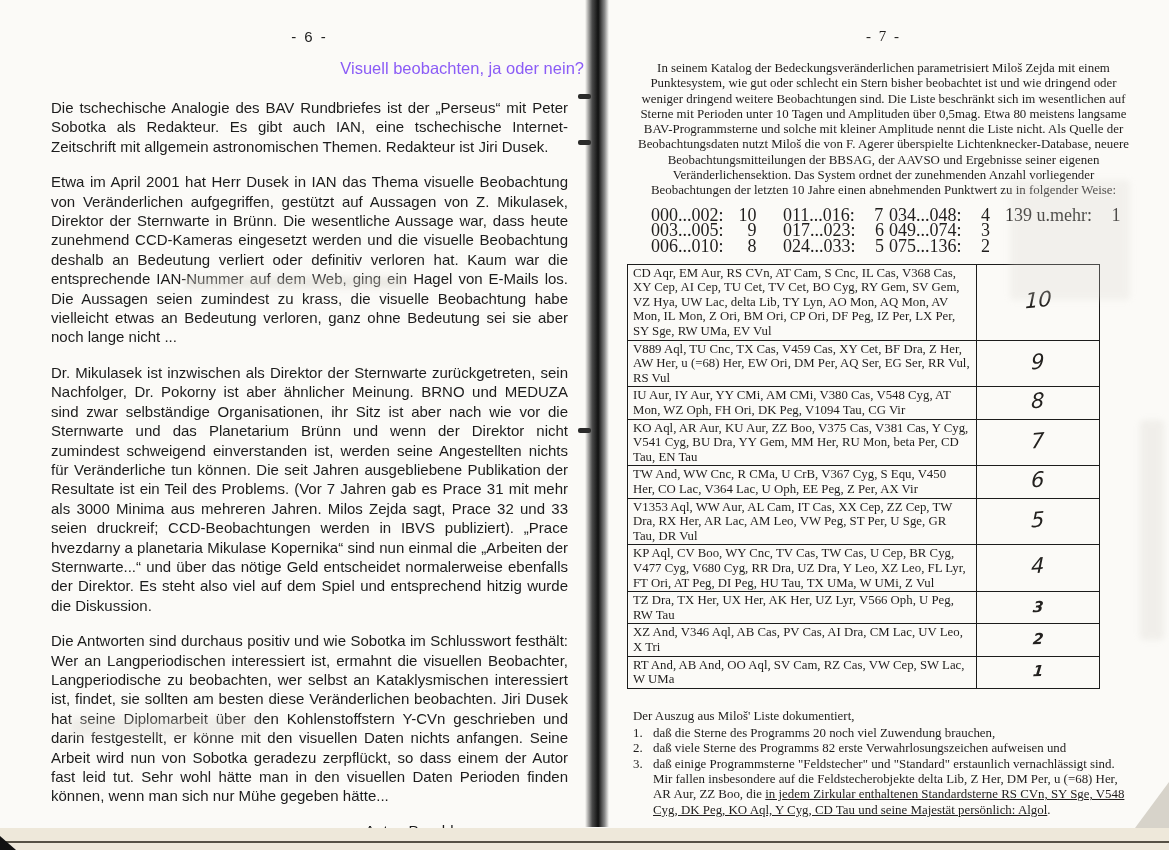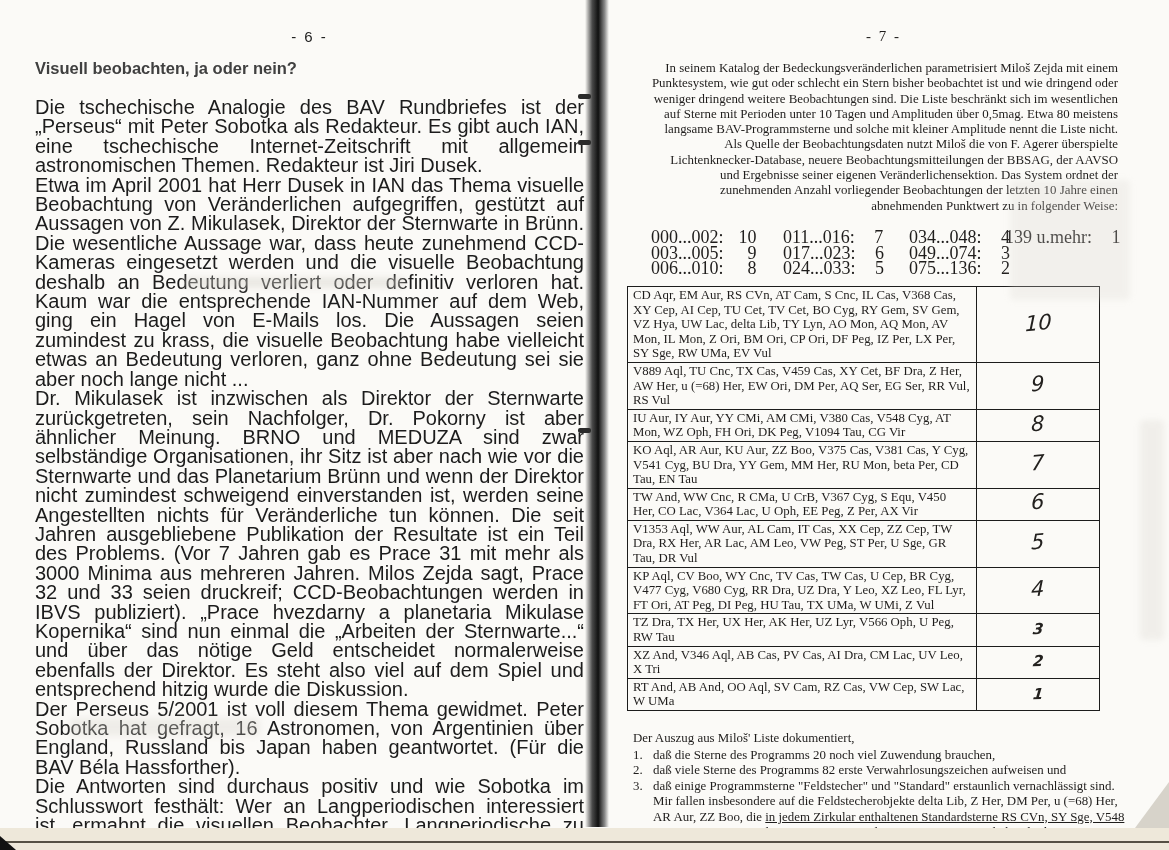--- a/index.html
+++ b/index.html
@@ -5,32 +5,32 @@
   html,body{margin:0;padding:0;}
   body{
     width:1169px;height:850px;position:relative;overflow:hidden;
     background:#fbfaf7;
     font-family:"Liberation Sans",sans-serif;
     color:#1b1b1b;
   }
   
   .page-left{position:absolute;left:35px;top:28px;width:549px;}
   .page-left .pnum{text-align:center;font-size:15px;letter-spacing:2px;margin-bottom:14px;color:#222;}
-  .page-left h1{font-size:16.5px;text-align:left;margin:0 0 20px 0;font-weight:bold;color:#404040;}
-  .page-left p{margin:0;font-size:20px;line-height:19.4px;text-align:justify;color:#1c1c1c;}
+  .page-left h1{font-size:16.5px;text-align:right;margin:0 0 20px 0;font-weight:normal;color:#8b5cf6;}
+  .page-left p{margin:16px;font-size:15px;line-height:19.4px;text-align:justify;color:#1c1c1c;}
   .sig{font-size:15px;margin-top:1px;text-align:right;padding-right:118px;}
   
   .gutter{position:absolute;left:585px;top:0;width:24px;height:827px;
     background:linear-gradient(to right,rgba(120,120,120,0) 0%,#4a4a4a 30%,#101010 55%,#8a8a8a 82%,rgba(255,255,255,0) 100%);}
   .staple{position:absolute;width:13px;height:5px;background:#2a2a2a;border-radius:2px;left:578px;}
   
   .page-right{position:absolute;left:633px;top:28px;width:501px;font-family:"Liberation Serif",serif;color:#1f1d1c;}
   .page-right .pnum{text-align:center;font-size:15px;letter-spacing:2px;margin-bottom:16px;font-family:"Liberation Serif",serif;}
   .page-right h2{font-size:15.5px;text-align:center;font-weight:normal;margin:0 0 16px 0;text-decoration:underline;letter-spacing:.4px;}
-  .page-right .intro{font-size:12.9px;line-height:15.3px;margin:16px;text-align:right;}
+  .page-right .intro{font-size:12.9px;line-height:15.3px;margin:4px;text-align:center;}
   .points{position:relative;height:50px;margin:9px 0 6px 0;font-size:18px;}
   .pg-col{position:absolute;top:0;}
   .pg-row{display:flex;line-height:15.6px;}
   .pg-row .rng{display:inline-block;}
   .pg-row .val{display:inline-block;min-width:24px;text-align:right;}
   .note{font-size:12.9px;line-height:15.6px;margin:4px 0 10px 0;}
   table.stars{border-collapse:collapse;width:473px;margin-left:-6px;}
   table.stars td{border:1.6px solid #1c1c1c;font-size:12.8px;line-height:14.6px;padding:1px 5px;vertical-align:middle;}
   table.stars td.pts{width:112px;text-align:center;}
   .hand{display:inline-block;font-family:"DejaVu Sans",sans-serif;font-style:italic;font-weight:500;
@@ -52,21 +52,20 @@
 </style>
 </head>
 <body>
 
 <div class="page-left">
   <div class="pnum">-  6  -</div>
   <h1>Visuell beobachten, ja oder nein?</h1>
   <p>Die tschechische Analogie des BAV Rundbriefes ist der „Perseus“ mit Peter Sobotka als Redakteur. Es gibt auch IAN, eine tschechische Internet-Zeitschrift mit allgemein astronomischen Themen. Redakteur ist Jiri Dusek.</p>
   <p>Etwa im April 2001 hat Herr Dusek in IAN das Thema visuelle Beobachtung von Veränderlichen aufgegriffen, gestützt auf Aussagen von Z. Mikulasek, Direktor der Sternwarte in Brünn. Die wesentliche Aussage war, dass heute zunehmend CCD-Kameras eingesetzt werden und die visuelle Beobachtung deshalb an Bedeutung verliert oder definitiv verloren hat. Kaum war die entsprechende IAN-Nummer  auf dem Web, ging ein Hagel von E-Mails los. Die Aussagen seien zumindest zu krass, die visuelle Beobachtung habe vielleicht etwas an Bedeutung verloren, ganz ohne Bedeutung sei sie aber noch lange nicht ...</p>
   <p>Dr. Mikulasek ist inzwischen als Direktor der Sternwarte zurückgetreten, sein Nachfolger, Dr. Pokorny ist aber ähnlicher Meinung. BRNO und MEDUZA sind zwar selbständige Organisationen, ihr Sitz ist aber nach wie vor die Sternwarte und das Planetarium Brünn und wenn der Direktor nicht zumindest  schweigend einverstanden ist, werden seine Angestellten nichts für Veränderliche tun können. Die seit Jahren ausgebliebene Publikation der Resultate ist ein Teil des Problems. (Vor 7 Jahren gab es Prace 31 mit mehr als 3000 Minima aus mehreren Jahren. Milos Zejda sagt, Prace 32 und 33 seien druckreif; CCD-Beobachtungen werden in IBVS publiziert). „Prace hvezdarny a planetaria Mikulase Kopernika“ sind nun einmal die „Arbeiten der Sternwarte...“ und über das nötige Geld entscheidet normalerweise ebenfalls der Direktor. Es steht also viel auf dem Spiel und entsprechend hitzig wurde die Diskussion.</p>
-  <p>Der Perseus 5/2001 ist voll diesem Thema gewidmet. Peter Sobotka hat gefragt, 16 Astronomen, von Argentinien über England, Russland bis Japan haben geantwortet. (Für die BAV Béla Hassforther).</p>
   <p>Die Antworten sind durchaus positiv und wie Sobotka im Schlusswort festhält: Wer an Langperiodischen interessiert ist, ermahnt die visuellen Beobachter, Langperiodische zu beobachten, wer selbst an Kataklysmischen interessiert ist, findet, sie sollten am besten diese Veränderlichen beobachten. Jiri Dusek hat seine Diplomarbeit über den Kohlenstoffstern Y-CVn geschrieben und darin festgestellt, er könne mit den visuellen Daten nichts anfangen. Seine Arbeit wird nun von Sobotka geradezu zerpflückt, so dass einem der Autor fast leid tut. Sehr wohl hätte man in den visuellen Daten Perioden finden können, wenn man sich nur Mühe gegeben hätte...</p>
   <div class="sig">Anton Paschke</div>
 </div>
 
 <div class="gutter"></div>
 <div class="staple" style="top:94px;"></div>
 <div class="staple" style="top:140px;"></div>
 <div class="staple" style="top:428px;"></div>
 
 <div class="page-right">
@@ -77,21 +76,21 @@
     <div class="pg-col" style="left:18px;">
       <div class="pg-row"><span class="rng">000...002:</span>&nbsp;&nbsp;<span class="val">10</span></div>
       <div class="pg-row"><span class="rng">003...005:</span>&nbsp;&nbsp;<span class="val">9</span></div>
       <div class="pg-row"><span class="rng">006...010:</span>&nbsp;&nbsp;<span class="val">8</span></div>
     </div>
     <div class="pg-col" style="left:150px;">
       <div class="pg-row"><span class="rng">011...016:</span>&nbsp;<span class="val">7</span></div>
       <div class="pg-row"><span class="rng">017...023:</span>&nbsp;<span class="val">6</span></div>
       <div class="pg-row"><span class="rng">024...033:</span>&nbsp;<span class="val">5</span></div>
     </div>
-    <div class="pg-col" style="left:276px;">
+    <div class="pg-col" style="left:256px;">
       <div class="pg-row"><span class="rng">034...048:</span>&nbsp;<span class="val">4</span></div>
       <div class="pg-row"><span class="rng">049...074:</span>&nbsp;<span class="val">3</span></div>
       <div class="pg-row"><span class="rng">075...136:</span>&nbsp;<span class="val">2</span></div>
     </div>
     <div class="pg-col" style="left:372px;">
       <div class="pg-row"><span class="rng">139 u.mehr:</span>&nbsp;<span class="val">1</span></div>
     </div>
   </div>
 
 

